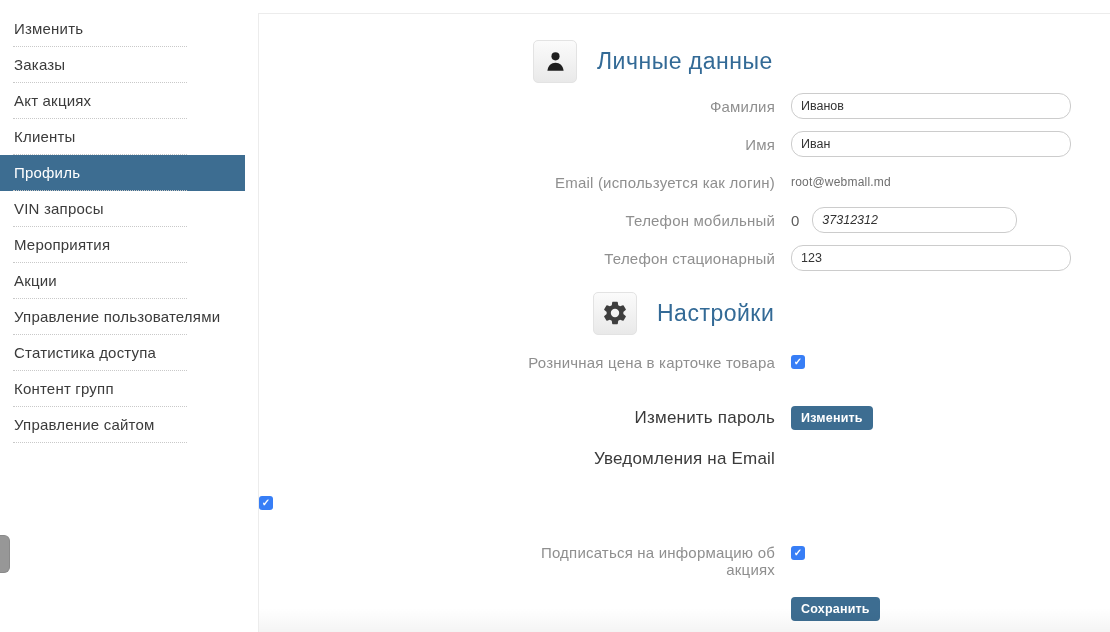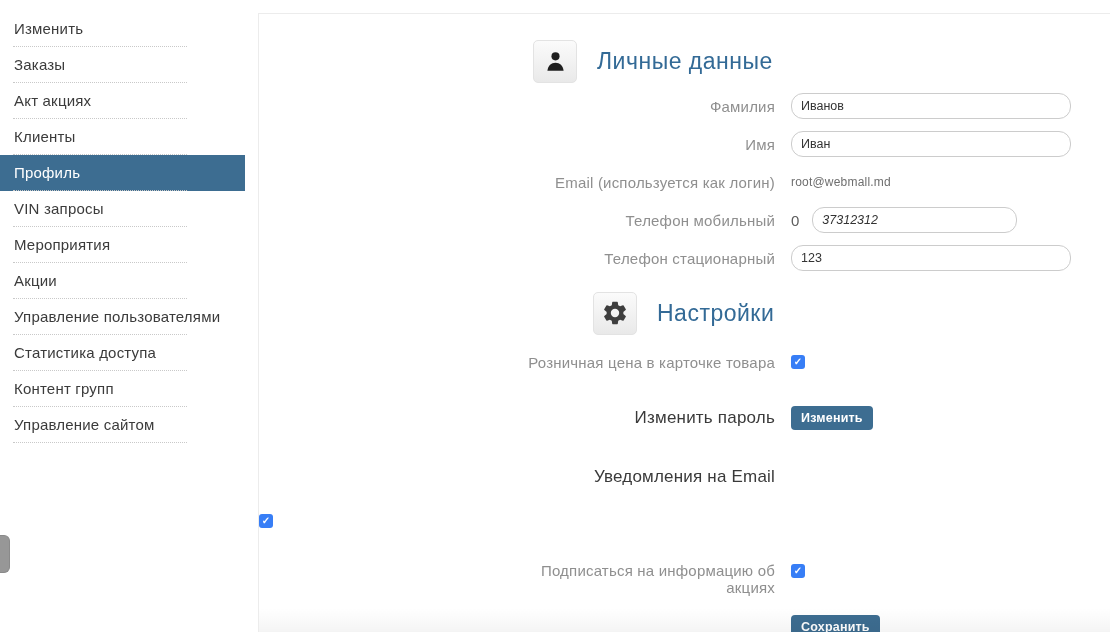--- a/index.html
+++ b/index.html
@@ -56,21 +56,21 @@
   .checkbox { width:14px; height:14px; border-radius:3px; background:#377ef6;
               display:inline-flex; align-items:center; justify-content:center;
               cursor:pointer; flex:0 0 14px; }
   .checkbox::after { content:'✓'; color:#fff; font-size:10px; font-weight:bold; line-height:1; }
   .row.top .checkbox { margin-top:2px; }
 
   .btn { background:#3d6d91; color:#fff; border:none; border-radius:4px;
          font-family:"Liberation Sans", sans-serif; font-weight:bold; font-size:12.5px;
          padding:5px 10px; height:24px; cursor:pointer; letter-spacing:.2px; }
 
-  .sub-heading-row { margin-top:33px; margin-bottom:0; }
+  .sub-heading-row { margin-top:15px; margin-bottom:0; }
   .mt14 { margin-top:14px; }
   .mt30 { margin-top:30px; }
   .mt22 { margin-top:22px; }
   .mt24 { margin-top:24px; }
   .mt18 { margin-top:18px; }
 </style>
 </head>
 <body>
 
 <aside class="sidebar">

